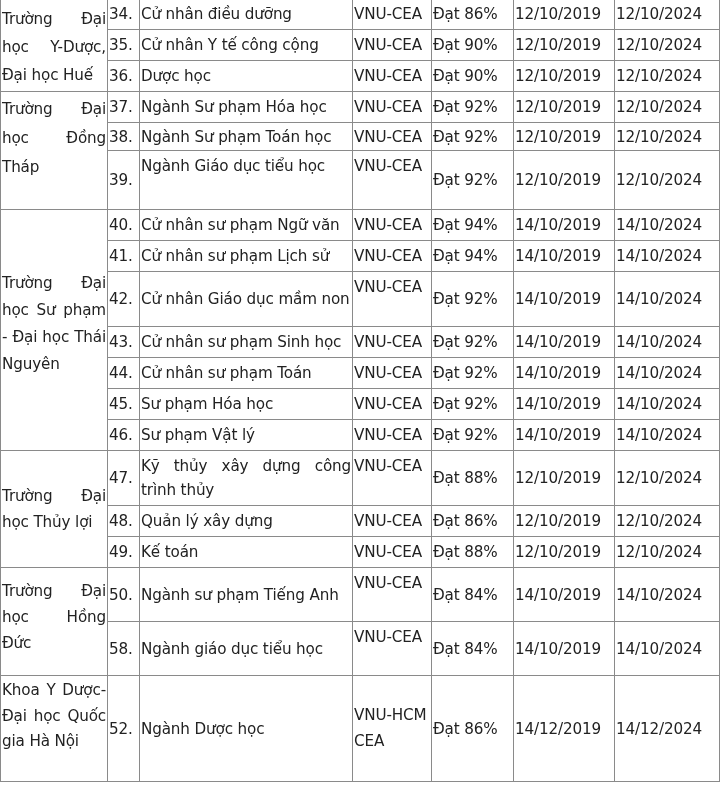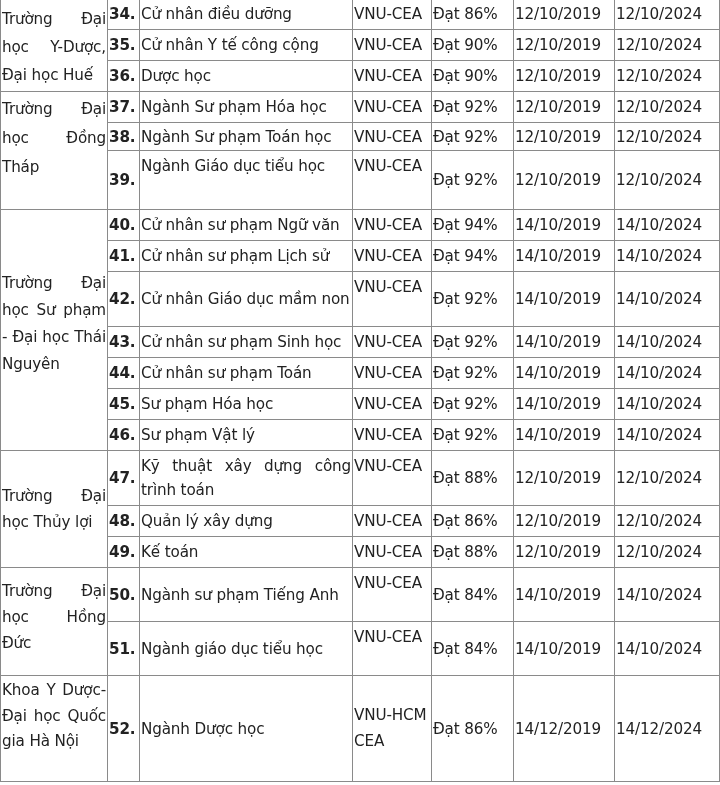--- a/index.html
+++ b/index.html
@@ -16,21 +16,21 @@
     }
     td {
       border: 1.5px solid #8a8a8a;
       padding: 0 1px;
       vertical-align: middle;
       line-height: 24px;
       overflow: hidden;
     }
     td.school { text-align: justify; text-align-last: left; line-height: 28px; padding: 0 1px; }
     td.top { vertical-align: top; padding-top: 3px; }
-    td.num { padding-left: 1px; font-weight: bold; }
+    td.num { padding-left: 1px; }
     td.prog { text-align: justify; text-align-last: left; margin-top: 11px; }
     col.c1 { width: 107px; }
     col.c2 { width: 32px; }
     col.c3 { width: 213px; }
     col.c4 { width: 79px; }
     col.c5 { width: 82px; }
     col.c6 { width: 101px; }
     col.c7 { width: 105px; }
   </style>
 </head>
@@ -154,21 +154,21 @@
       <td class="prog">Sư phạm Vật lý</td>
       <td>VNU-CEA</td>
       <td>Đạt 92%</td>
       <td>14/10/2019</td>
       <td>14/10/2024</td>
     </tr>
 
     <tr style="height:55px">
       <td class="school" rowspan="3" style="line-height:26px">Trường Đại học Thủy lợi</td>
       <td class="num">47.</td>
-      <td class="prog">Kỹ thuật xây dựng công trình toán</td>
+      <td class="prog">Kỹ thủy xây dựng công trình thủy</td>
       <td class="top">VNU-CEA</td>
       <td>Đạt 88%</td>
       <td>12/10/2019</td>
       <td>12/10/2024</td>
     </tr>
     <tr style="height:31px">
       <td class="num">48.</td>
       <td class="prog">Quản lý xây dựng</td>
       <td>VNU-CEA</td>
       <td>Đạt 86%</td>
@@ -187,21 +187,21 @@
     <tr style="height:54px">
       <td class="school top" rowspan="2" style="padding-top:10px;line-height:26px">Trường Đại học Hồng Đức</td>
       <td class="num">50.</td>
       <td class="prog">Ngành sư phạm Tiếng Anh</td>
       <td class="top">VNU-CEA</td>
       <td>Đạt 84%</td>
       <td>14/10/2019</td>
       <td>14/10/2024</td>
     </tr>
     <tr style="height:54px">
-      <td class="num">51.</td>
+      <td class="num">58.</td>
       <td class="prog">Ngành giáo dục tiểu học</td>
       <td class="top">VNU-CEA</td>
       <td>Đạt 84%</td>
       <td>14/10/2019</td>
       <td>14/10/2024</td>
     </tr>
 
     <tr style="height:106px">
       <td class="school" style="line-height:25.5px;padding-top:2px;vertical-align:top">Khoa Y Dược- Đại học Quốc gia Hà Nội</td>
       <td class="num">52.</td>

